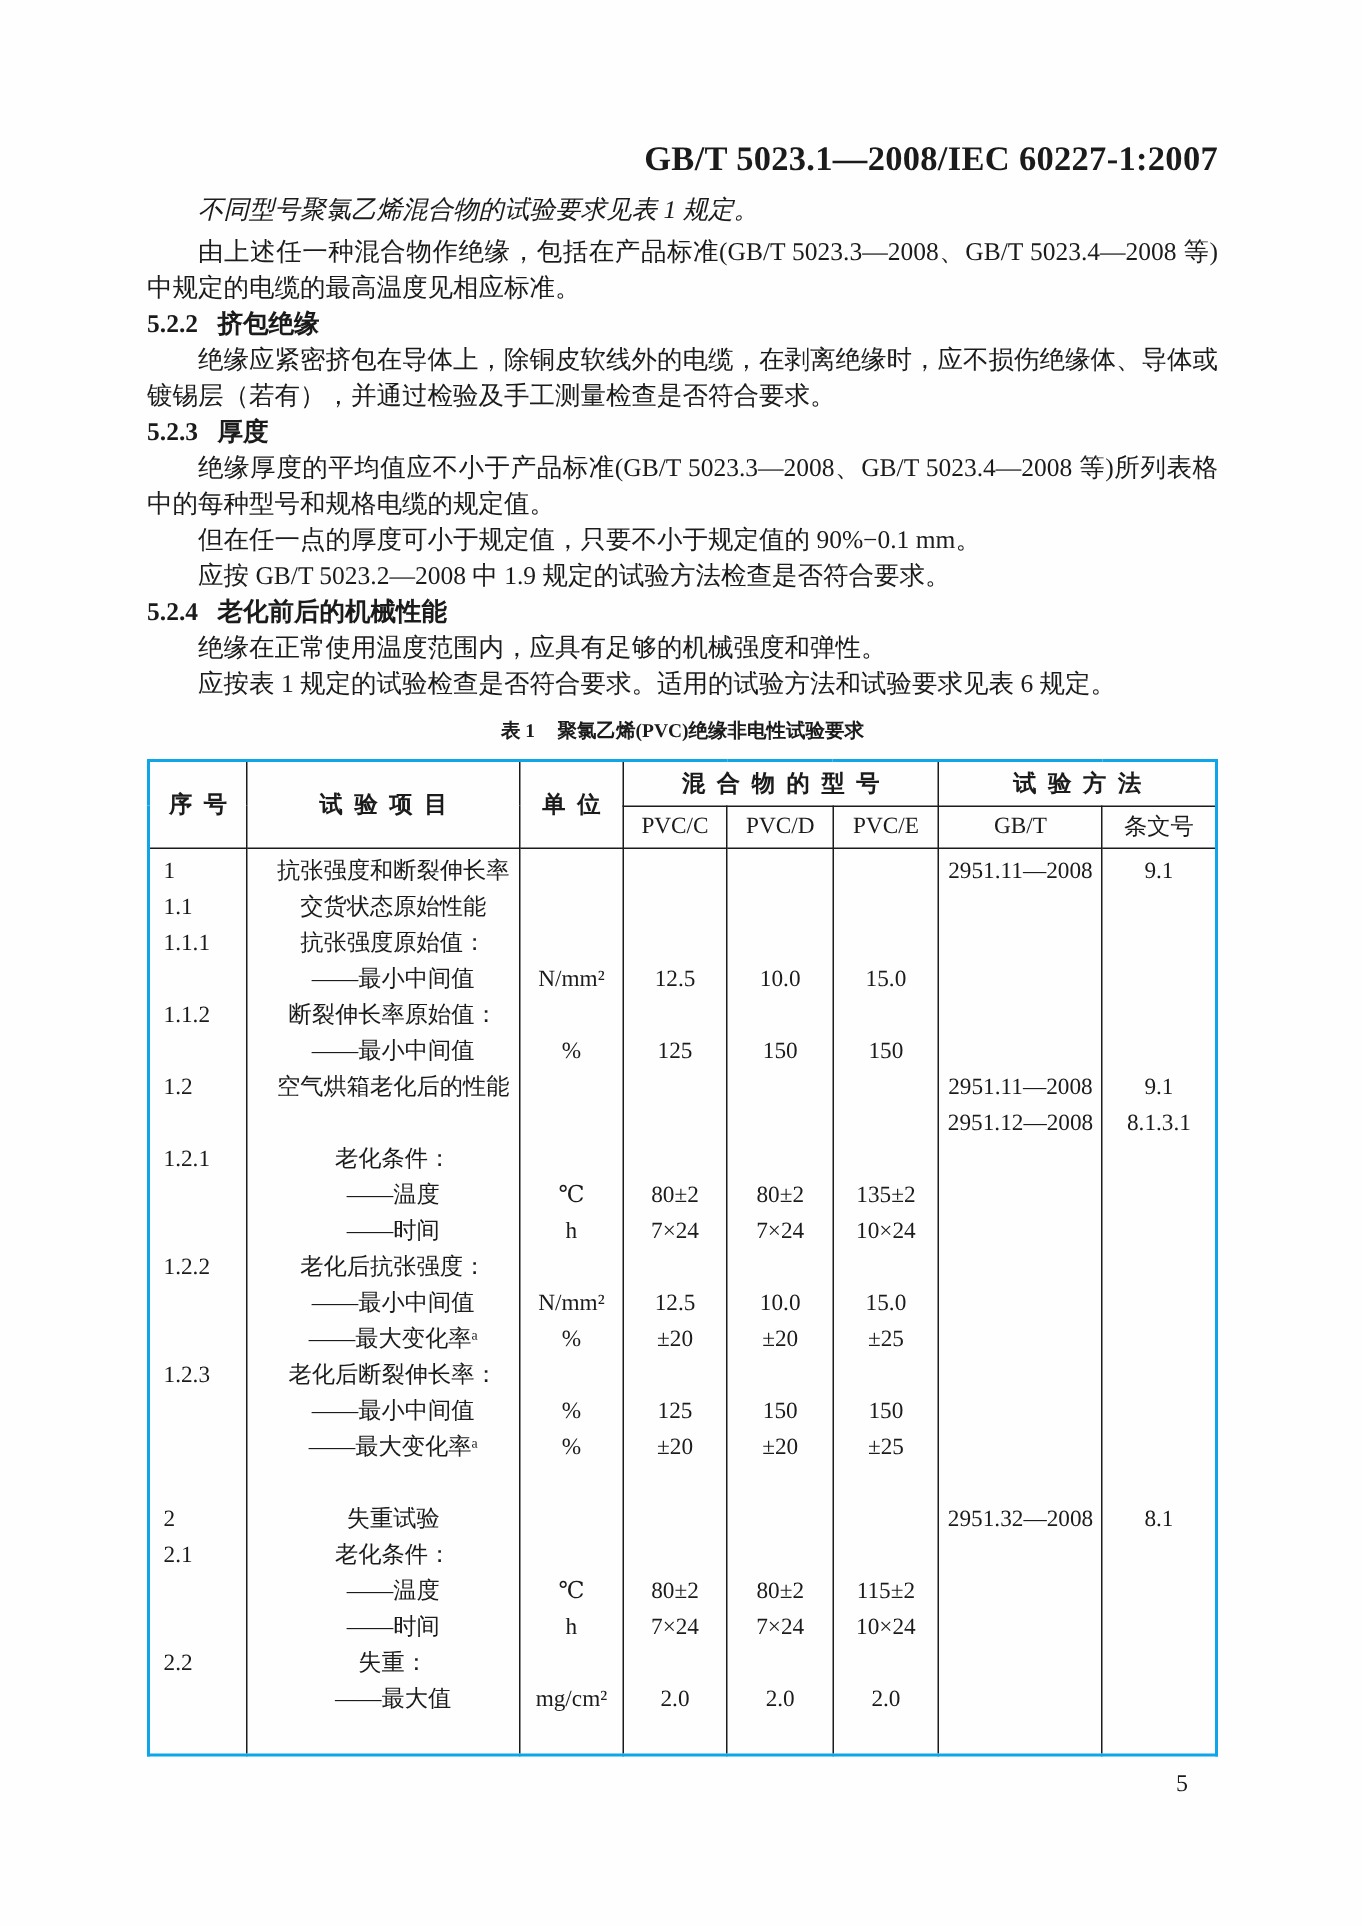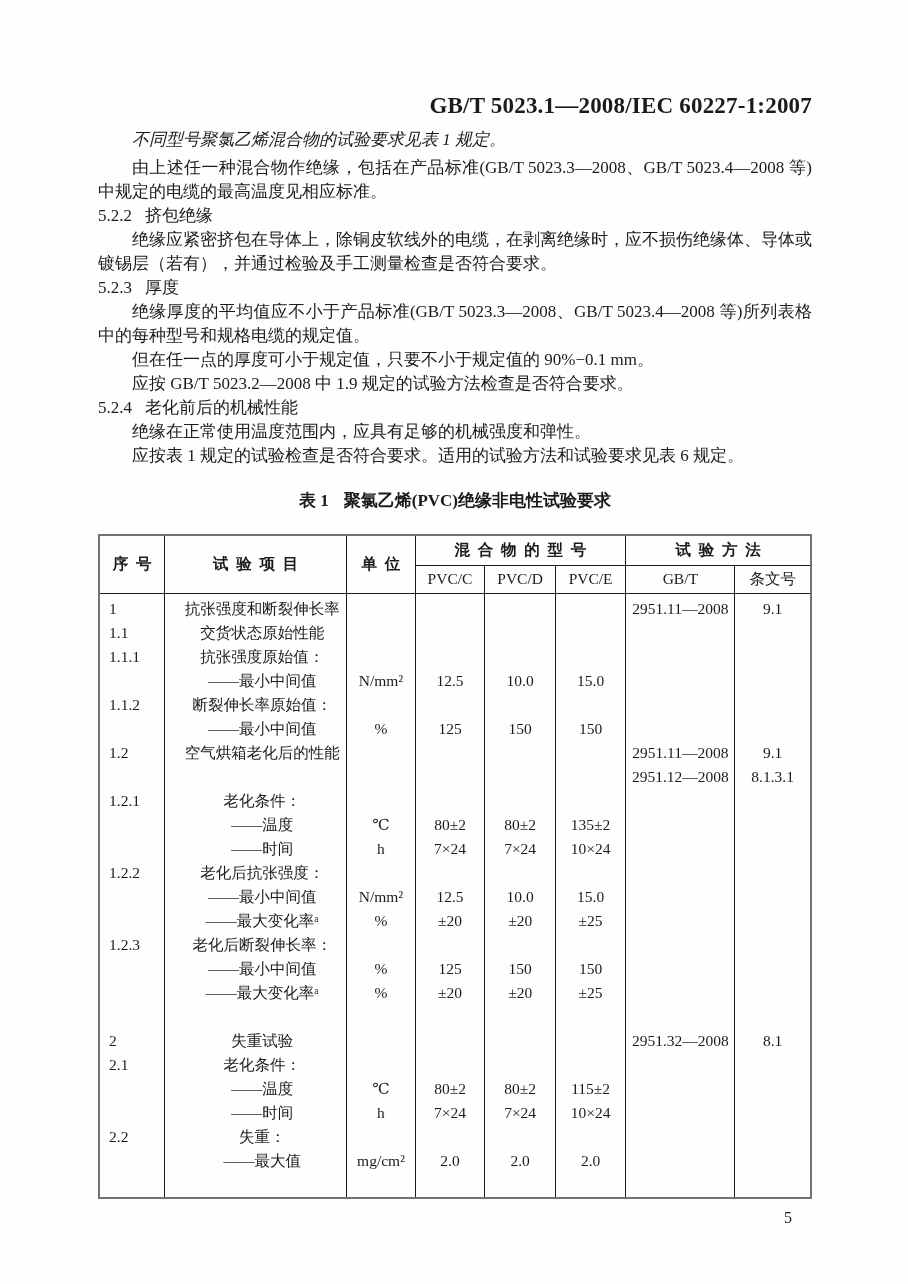--- a/index.html
+++ b/index.html
@@ -4,27 +4,27 @@
 <style>
   html,body{margin:0;padding:0;}
   body{
     width:908px;height:1284px;background:#fefefef8;background:#fefefe;
     font-family:"Liberation Serif","DejaVu Serif",serif;
     color:#1b1b1b;overflow:hidden;
   }
   .page{padding:94px 96px 0 98px;box-sizing:border-box;}
   .doc-header{font-weight:bold;font-size:23px;line-height:24px;text-align:right;letter-spacing:.2px;}
   .para{font-size:17px;line-height:24px;margin:0;text-indent:2em;text-align:justify;}
-  .heading{font-size:17px;line-height:24px;margin:0;font-weight:normal;}
+  .heading{font-size:17px;line-height:24px;margin:0;font-weight:bold;}
   .heading .hnum{margin-right:13px;}
   .mt10{margin-top:10px;font-style:italic;}
   .mt4{margin-top:4px;}
-  .table-title{text-align:center;font-weight:bold;font-size:17px;line-height:26px;margin:20px 0;}
+  .table-title{text-align:center;font-weight:bold;font-size:13px;line-height:26px;margin:6px 0;}
   .table-title .tnum{margin-right:15px;}
-  table.t1{border-collapse:collapse;table-layout:fixed;width:100%;border:2px solid #737373;}
+  table.t1{border-collapse:collapse;table-layout:fixed;width:100%;border:2px solid #0ea5e9;}
   .t1 th{border:1px solid #1b1b1b;font-size:15.5px;text-align:center;white-space:pre;padding:0;font-weight:bold;}
   .t1 thead tr.hr1{height:30px;}
   .t1 thead tr.hr2{height:28px;}
   .t1 th.h2{font-weight:normal;}
   .t1 td{border:1px solid #1b1b1b;vertical-align:top;padding:3px 0 0;}
   .ln{height:24px;line-height:24px;font-size:15.5px;text-align:center;white-space:nowrap;overflow:visible;}
   .col-no .ln{text-align:left;padding-left:9px;}
   .col-item .ln{text-align:center;padding-left:13px;}
   .page-number{font-size:16px;text-align:right;padding-right:20px;margin-top:8px;line-height:22px;}
 </style>

